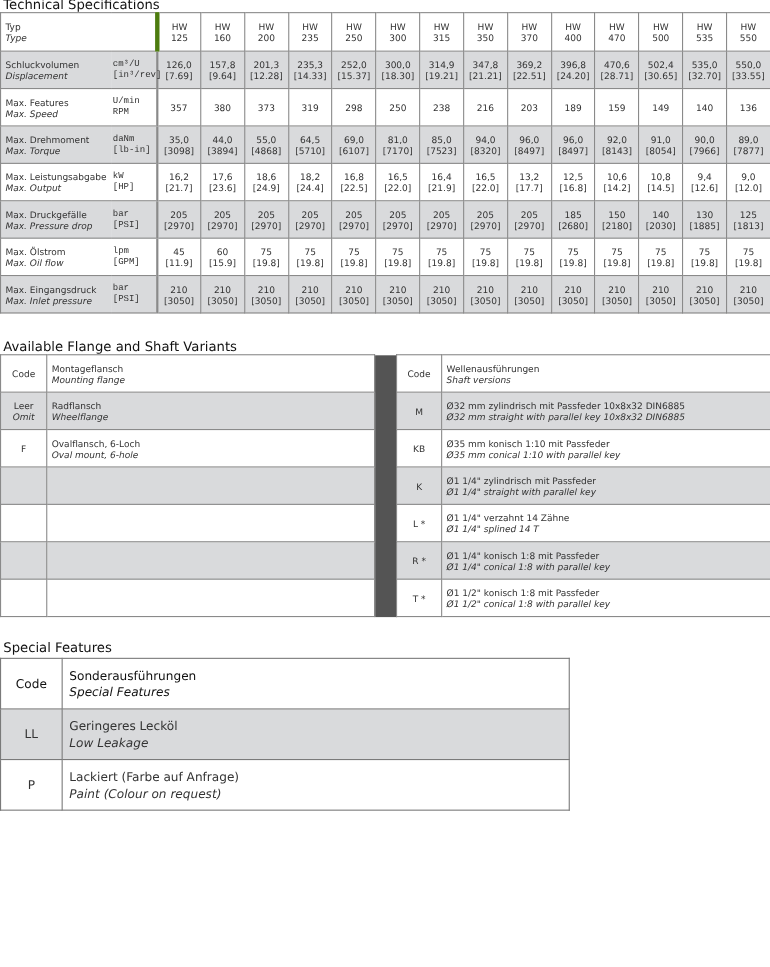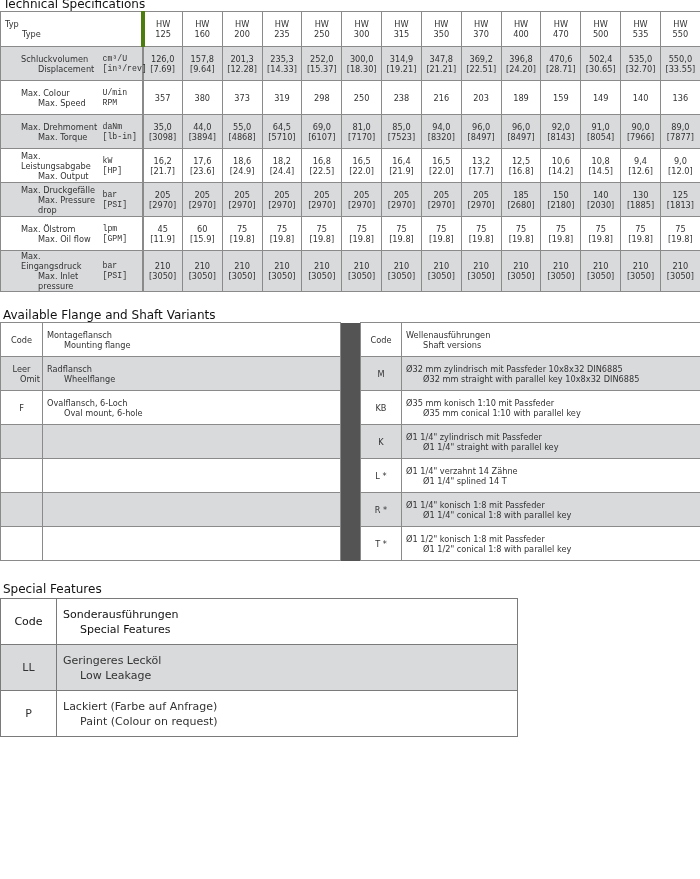--- a/index.html
+++ b/index.html
@@ -1,28 +1,28 @@
 <!DOCTYPE html>
 <html><head>
 <meta charset="utf-8">
 <style>
   html, body { margin: 0; padding: 0; background: #ffffff; }
   body { width: 700px; height: 879px; position: relative; overflow: hidden;
          font-family: "DejaVu Sans", sans-serif; color: #333; }
   .section-title { position: absolute; left: 3px; font-size: 12px; color: #111; font-family: "DejaVu Sans", sans-serif; }
-  .i { display: block; margin-left: 17px; }
+  .i { font-style: italic; display: block; }
   .n { display: block; }
 
   
   #spec { position: absolute; left: 0; top: 11px; width: 700px; border-collapse: collapse; table-layout: fixed;
           font-size: 8.2px; line-height: 10px; }
   #spec td { border: 1px solid #8a8a8a; padding: 0 3px; height: 33px; vertical-align: middle; }
   #spec tr.g td { background: #d9dadc; }
   #spec tr.w td { background: #ffffff; }
-  #spec td.lab { border-right: none; padding-left: 20px; }
+  #spec td.lab { border-right: none; padding-left: 4px; }
   #spec td.unit { border-left: none; padding-left: 2px; border-right: 2px solid #8a8a8a; font-family: Liberation Mono, monospace; }
   #spec td.v { text-align: center; padding: 0; }
   #spec tr.hdr td { height: 34px; }
 
   
   #variants { position: absolute; left: 0; top: 322px; width: 700px; border-collapse: collapse; table-layout: fixed;
               font-size: 8.2px; line-height: 10px; }
   #variants td { border: 1px solid #8a8a8a; height: 33px; vertical-align: middle; padding: 0 4px; }
   #variants tr.g td { background: #d9dadc; }
   #variants tr.w td { background: #ffffff; }
@@ -174,21 +174,21 @@
           <span class="n">535,0</span>
           <span class="n">[32.70]</span>
         </td>
         <td class="v">
           <span class="n">550,0</span>
           <span class="n">[33.55]</span>
         </td>
       </tr>
       <tr class="w">
         <td class="lab">
-          <span class="n">Max. Colour</span>
+          <span class="n">Max. Features</span>
           <span class="i">Max. Speed</span>
         </td>
         <td class="unit">
           <span class="n">U/min</span>
           <span class="n">RPM</span>
         </td>
         <td class="v">
           <span class="n">357</span>
         </td>
         <td class="v">

